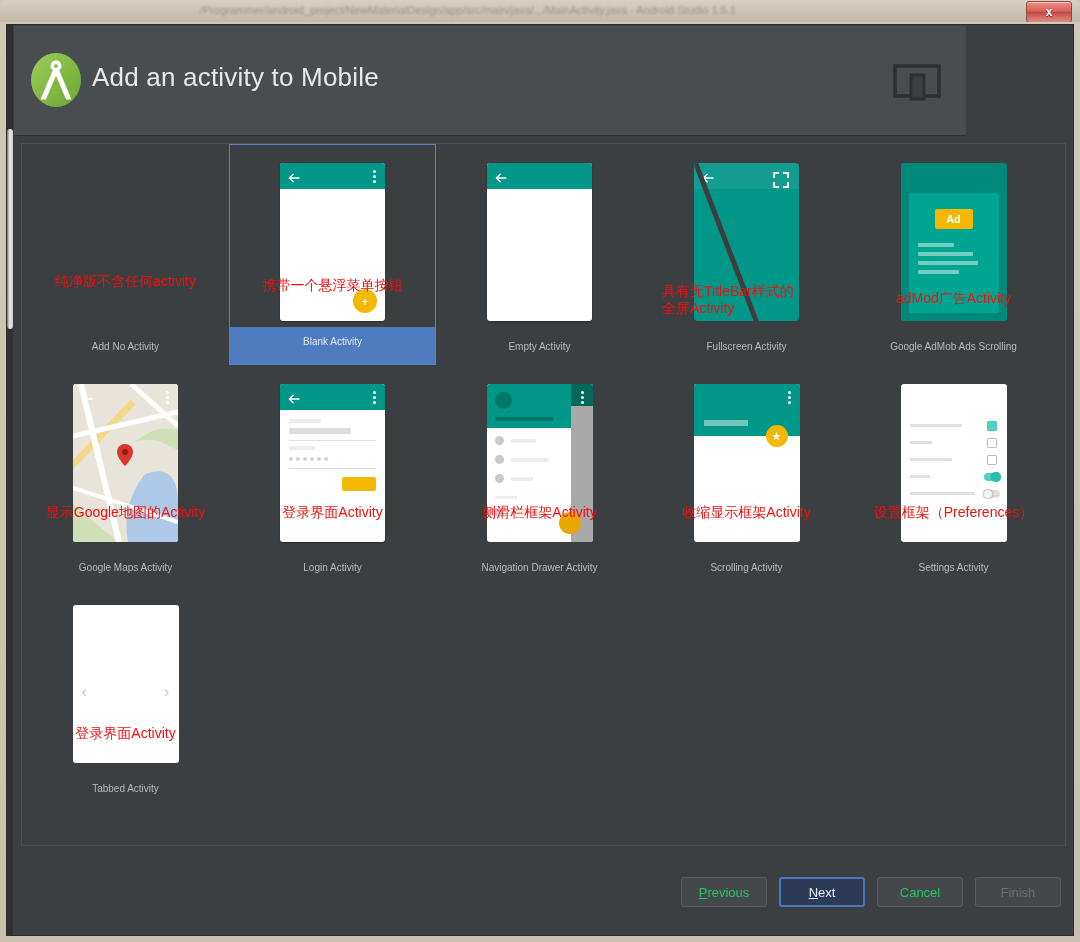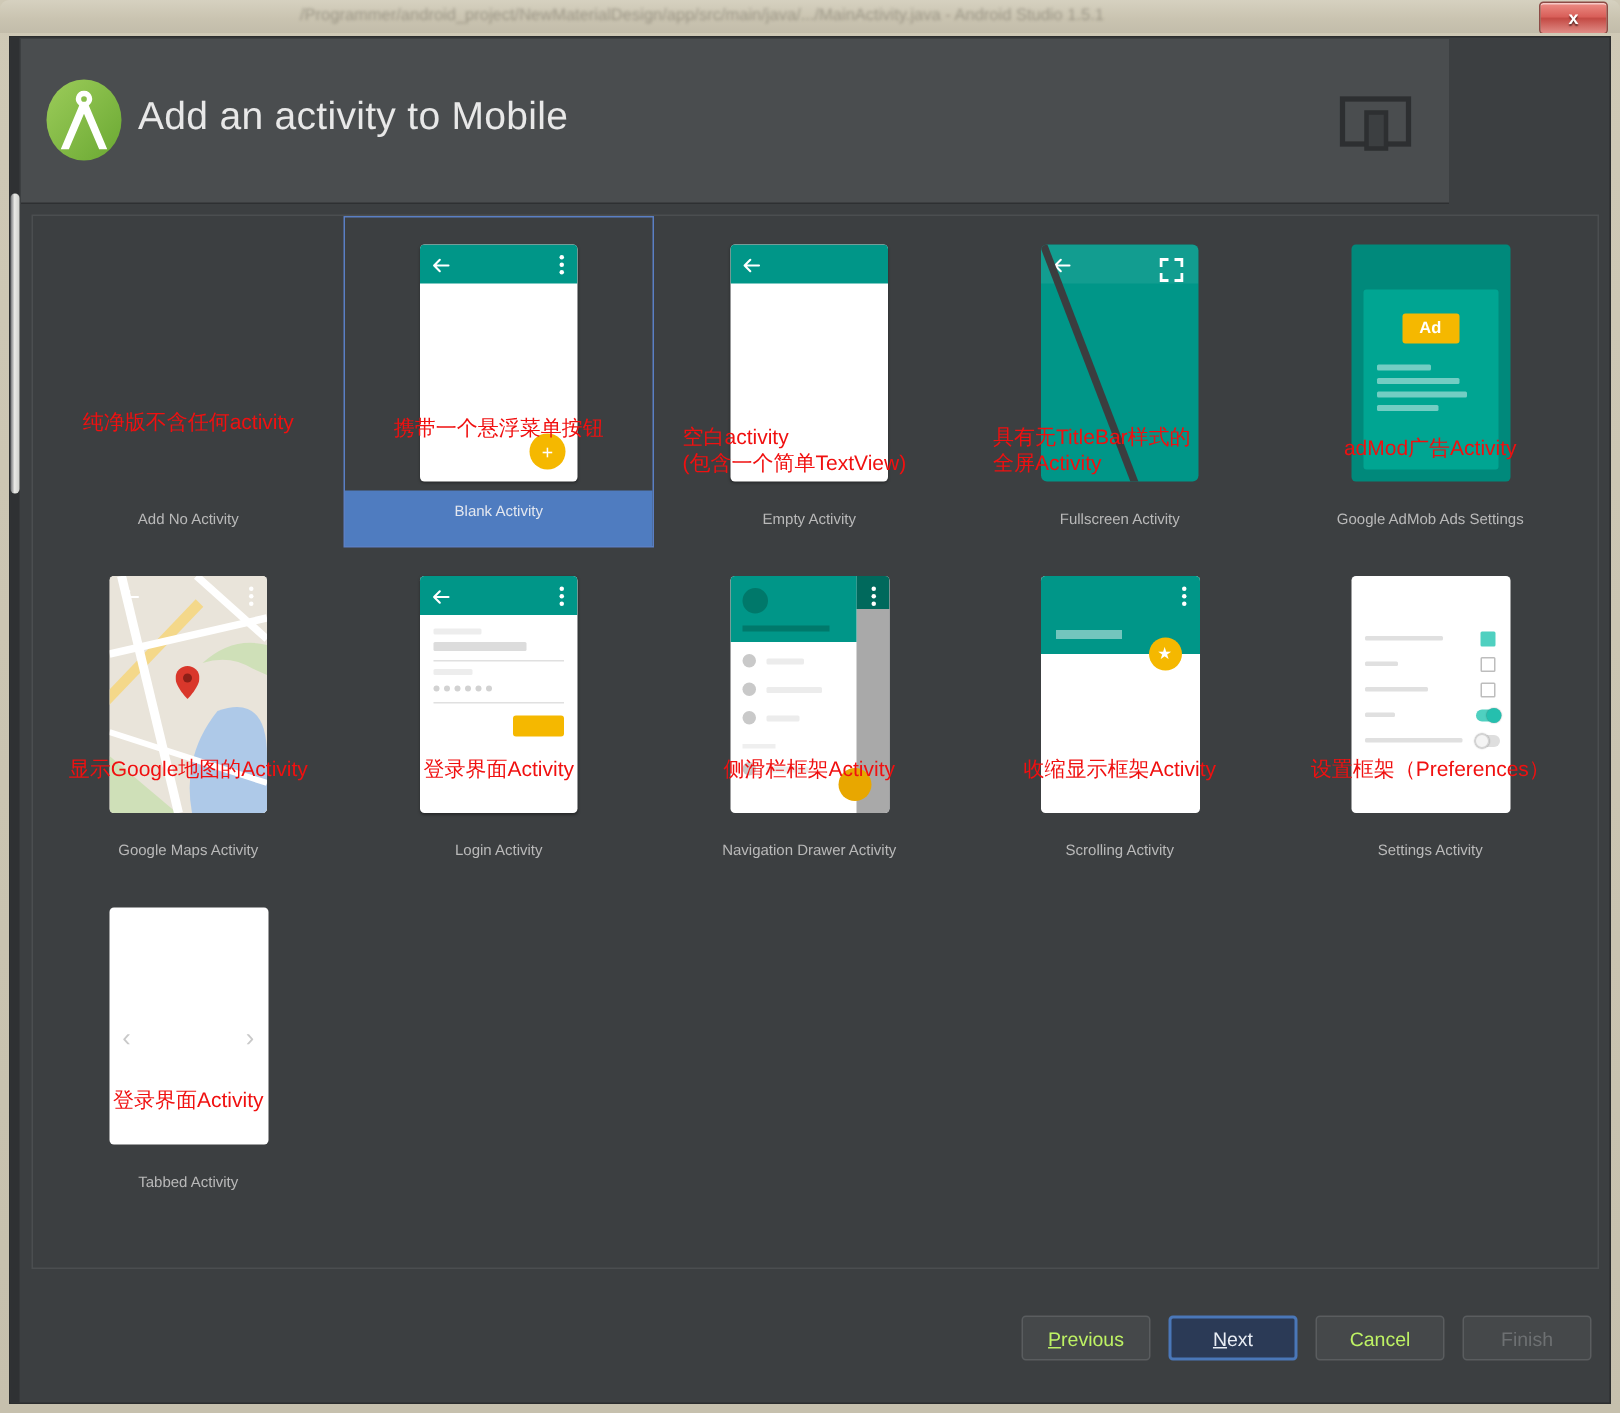--- a/index.html
+++ b/index.html
@@ -192,21 +192,21 @@
   .tab{position:relative;width:106px;height:158px;background:#fff;border-radius:3px;overflow:hidden;}
   .chev{position:absolute;top:78px;color:#c9c9c9;font-size:17px;line-height:1;}
   
   #footer{
     position:absolute;left:7px;bottom:18px;width:1059px;height:40px;
   }
   .btns{position:absolute;right:12px;top:0;display:flex;gap:12px;}
   .btn{
     min-width:86px;height:30px;padding:0 14px;box-sizing:border-box;
     border:1px solid #5a5d5f;border-radius:3px;
-    background:#45484a;color:#bef264;font-size:13px;
+    background:#45484a;color:#22c55e;font-size:13px;
     display:flex;align-items:center;justify-content:center;cursor:pointer;
   }
   .btn.primary{
     background:#2b3a56;border:2px solid #4a77b8;color:#e9edf4;
   }
   .btn.disabled{color:#6d7072;cursor:default;}
   .btn u{text-decoration:underline;}
 </style>
 </head>
 <body>
@@ -282,21 +282,20 @@
           </div>
           <div class="cell">
             <div class="thumb-wrap">
               <div class="phone">
                 <div class="appbar"></div>
                 <span class="back-arrow"><svg viewBox="0 0 12 12" width="12" height="12">
                     <path d="M11 6H2M5.2 2.2 1.4 6l3.8 3.8" stroke="#fff" stroke-width="1.4" fill="none" stroke-linecap="round" stroke-linejoin="round"></path>
                   </svg></span>
               </div>
             </div>
-            <div class="cn-note two" style="top: 138px; text-align: left; padding-left: 18px; box-sizing: border-box;">空白activity<br>(包含一个简单TextView)</div>
             <div class="cell-label">Empty Activity</div>
           </div>
           <div class="cell">
             <div class="thumb-wrap">
               <div class="fs">
                 <div class="tintbar"></div>
                 <span class="back-arrow"><svg viewBox="0 0 12 12" width="12" height="12">
                     <path d="M11 6H2M5.2 2.2 1.4 6l3.8 3.8" stroke="#fff" stroke-width="1.4" fill="none" stroke-linecap="round" stroke-linejoin="round"></path>
                   </svg></span>
                 <span class="expand"><svg viewBox="0 0 16 16" width="16" height="16">
@@ -313,21 +312,21 @@
               <div class="admob">
                 <div class="inner"></div>
                 <div class="adbox">Ad</div>
                 <div class="ln" style="left:17px;top:80px;width:36px;"></div>
                 <div class="ln" style="left:17px;top:89px;width:55px;"></div>
                 <div class="ln" style="left:17px;top:98px;width:60px;"></div>
                 <div class="ln" style="left:17px;top:107px;width:41px;"></div>
               </div>
             </div>
             <div class="cn-note" style="top: 145px;">adMod广告Activity</div>
-            <div class="cell-label">Google AdMob Ads Settings</div>
+            <div class="cell-label">Google AdMob Ads Scrolling</div>
           </div>
           <div class="cell">
             <div class="thumb-wrap">
               <div class="maps">
                 <svg viewBox="0 0 105 158" width="105" height="158" style="position:absolute;left:0;top:0;">
                   <rect width="105" height="158" fill="#e9e4da"></rect>
                   <path d="M0 120 L45 158 L0 158Z" fill="#cfe0b8"></path>
                   <path d="M72 90 Q105 78 105 120 L105 158 L55 158 Q48 120 72 90Z" fill="#aec9e8"></path>
                   <path d="M62 58 Q80 52 96 62 L105 66 L105 46 Q82 40 62 58Z" fill="#cfe0b8"></path>
                   <path d="M-5 86 L60 18" stroke="#f4d88a" stroke-width="7" fill="none"></path>

